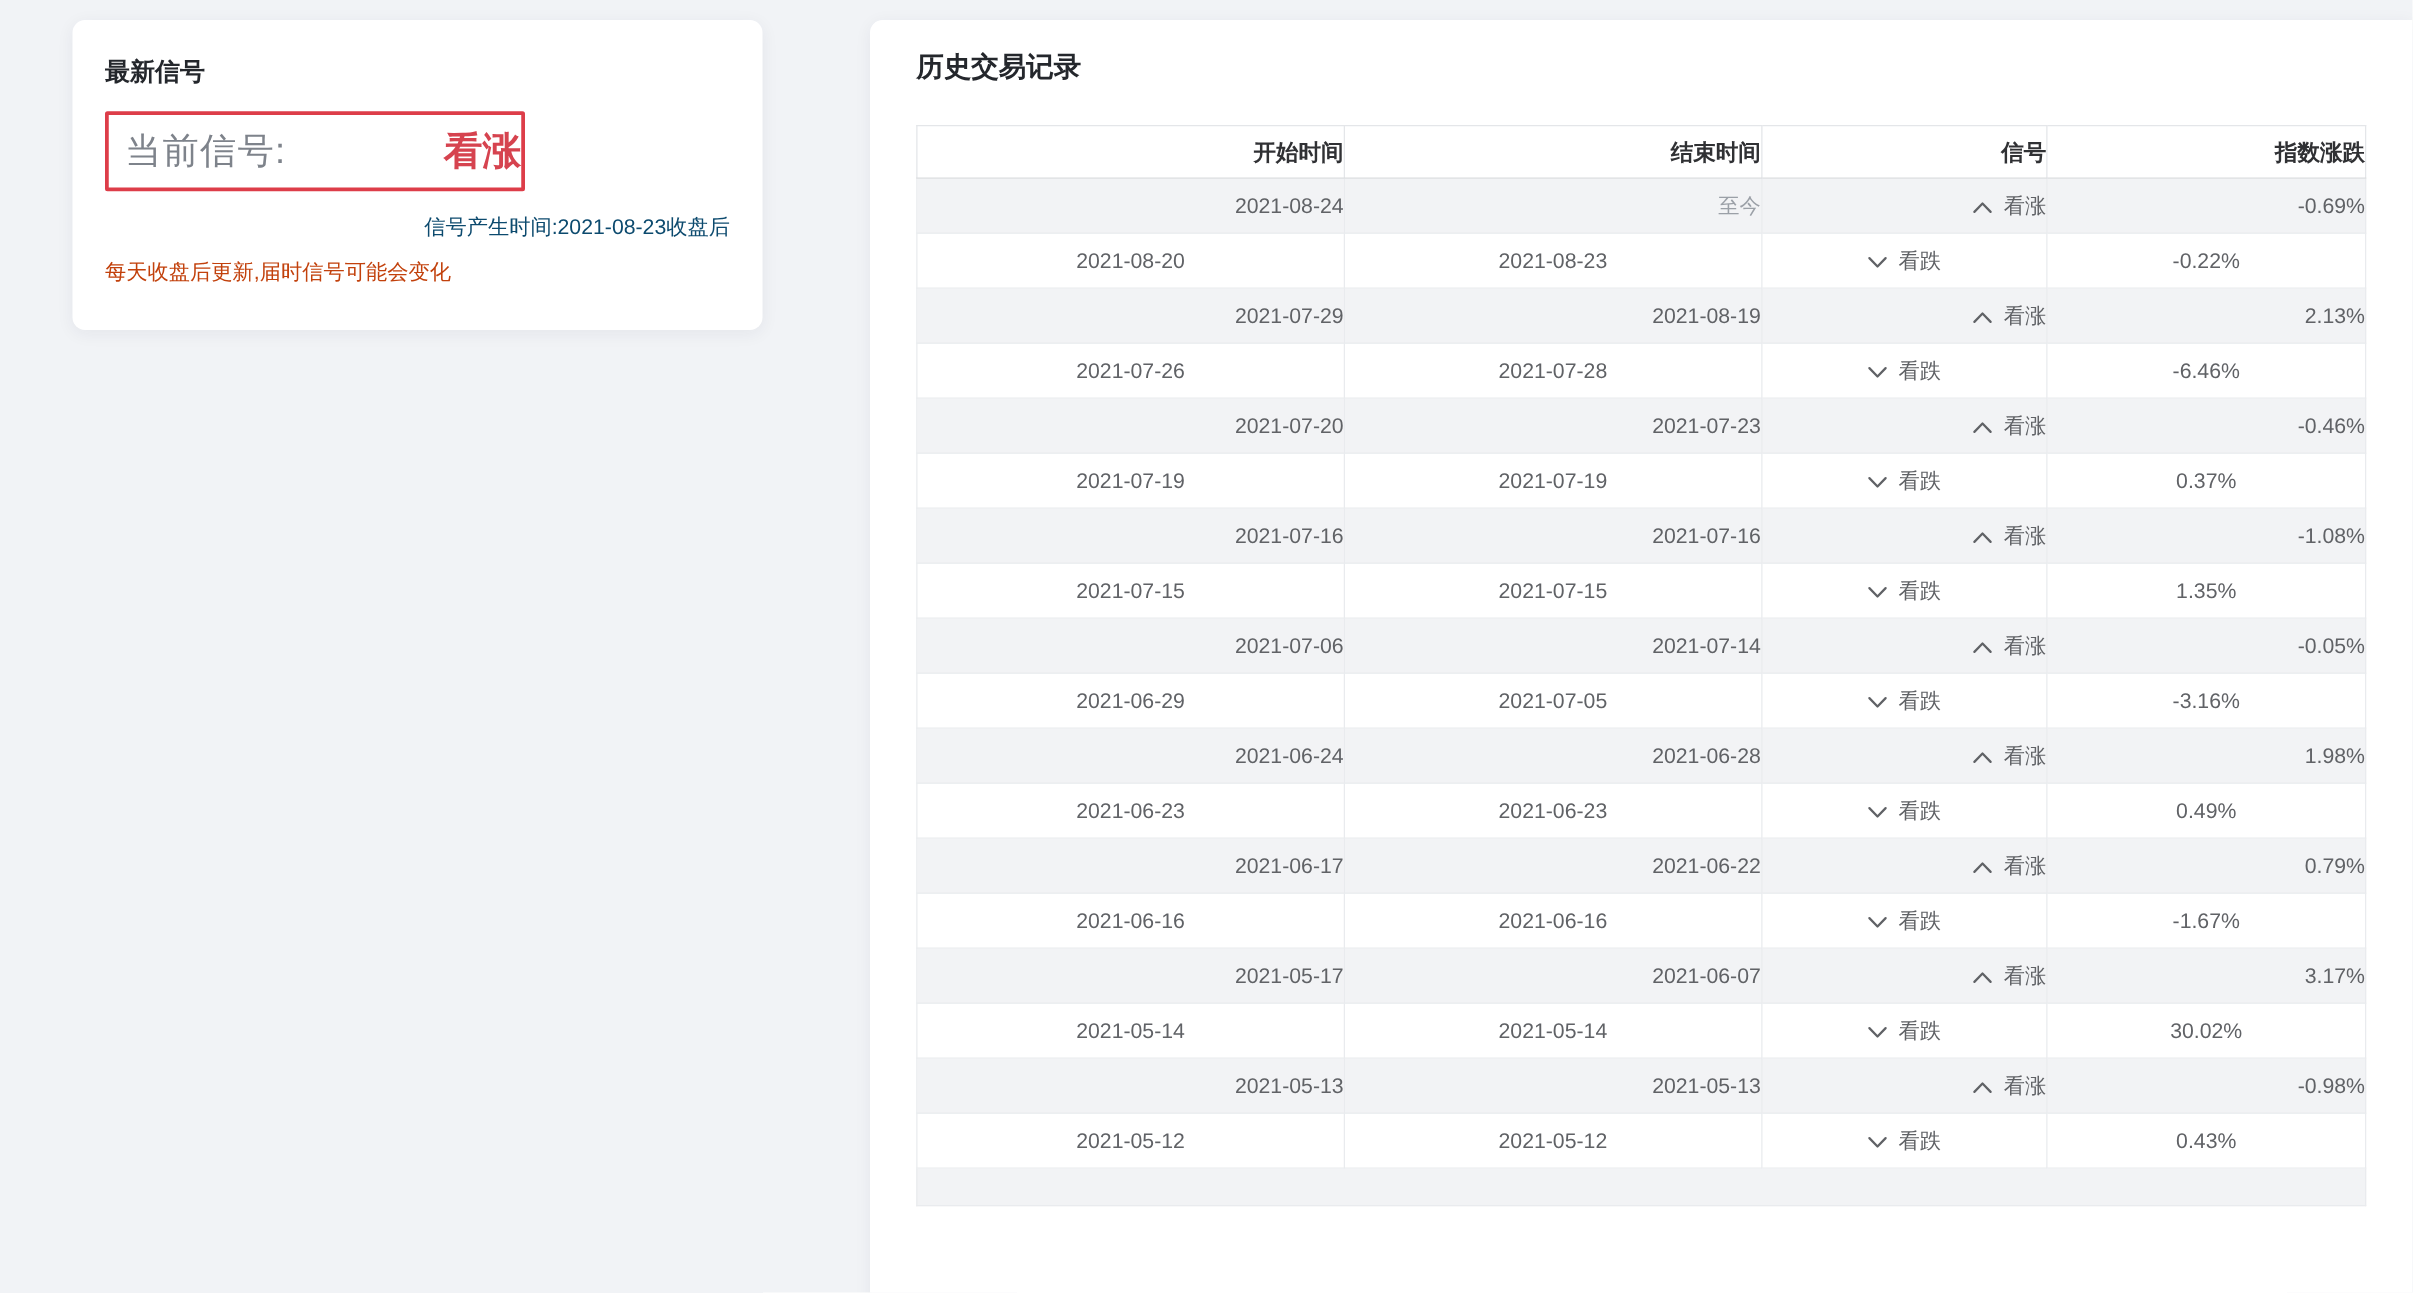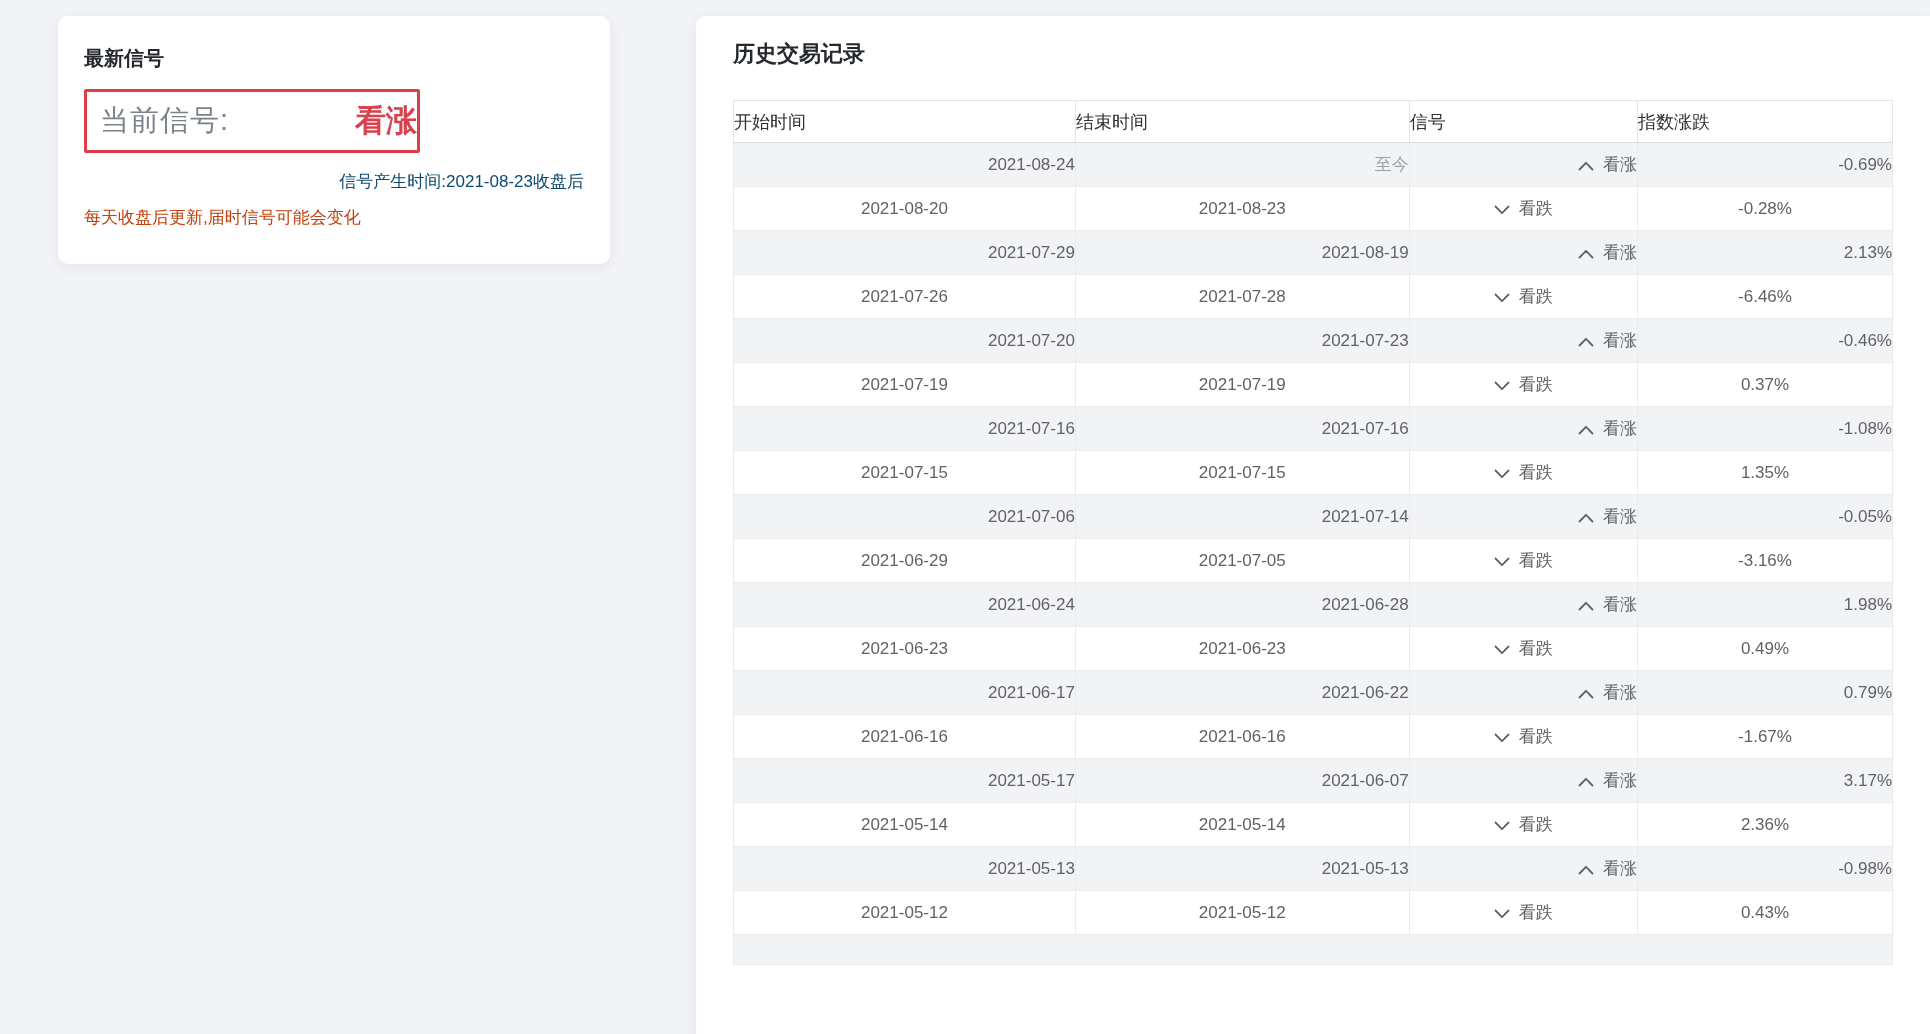--- a/index.html
+++ b/index.html
@@ -39,22 +39,22 @@
   .panel-title { font-size:22px; font-weight:bold; color:#24272c; line-height:28px; margin-bottom:32px; }
 
   table.history { width:1160px; border-collapse:collapse; table-layout:fixed; }
   col.c-start  { width:29.5%; }
   col.c-end    { width:28.8%; }
   col.c-signal { width:19.7%; }
   col.c-change { width:22%; }
 
   table.history th {
     height:42px; background:#fff;
-    font-size:18px; font-weight:normal; color:#303134;
-    text-align:left; vertical-align:middle;
+    font-size:18px; font-weight:bold; color:#303134;
+    text-align:right; vertical-align:middle;
     border:1px solid #e4e6e9; border-bottom:1px solid #d9dbde;
   }
   table.history td {
     height:44px; text-align:center; vertical-align:middle;
     font-size:17px; color:#606266;
     border:1px solid #e9ebee; background:#fff;
   }
   table.history tr.odd td { background:#f2f3f5;text-align:right; }
 
   td.end-cell.ongoing { color:#9ba0a7; }
@@ -112,21 +112,21 @@
               <polyline points="1.5,8.5 8,1.8 14.5,8.5" fill="none" stroke="currentColor" stroke-width="1.8" stroke-linecap="round" stroke-linejoin="round"></polyline>
             </svg><span>看涨</span></td>
           <td class="change-cell chg-down">-0.69%</td>
         </tr>
         <tr>
           <td class="start-cell">2021-08-20</td>
           <td class="end-cell">2021-08-23</td>
           <td class="signal-cell sig-down"><svg class="caret" width="16" height="10" viewBox="0 0 16 10">
               <polyline points="1.5,1.5 8,8.2 14.5,1.5" fill="none" stroke="currentColor" stroke-width="1.8" stroke-linecap="round" stroke-linejoin="round"></polyline>
             </svg><span>看跌</span></td>
-          <td class="change-cell chg-down">-0.28%</td>
+          <td class="change-cell chg-down">-0.22%</td>
         </tr>
         <tr class="odd">
           <td class="start-cell">2021-07-29</td>
           <td class="end-cell">2021-08-19</td>
           <td class="signal-cell sig-up"><svg class="caret" width="16" height="10" viewBox="0 0 16 10">
               <polyline points="1.5,8.5 8,1.8 14.5,8.5" fill="none" stroke="currentColor" stroke-width="1.8" stroke-linecap="round" stroke-linejoin="round"></polyline>
             </svg><span>看涨</span></td>
           <td class="change-cell chg-up">2.13%</td>
         </tr>
         <tr>
@@ -224,21 +224,21 @@
               <polyline points="1.5,8.5 8,1.8 14.5,8.5" fill="none" stroke="currentColor" stroke-width="1.8" stroke-linecap="round" stroke-linejoin="round"></polyline>
             </svg><span>看涨</span></td>
           <td class="change-cell chg-up">3.17%</td>
         </tr>
         <tr>
           <td class="start-cell">2021-05-14</td>
           <td class="end-cell">2021-05-14</td>
           <td class="signal-cell sig-down"><svg class="caret" width="16" height="10" viewBox="0 0 16 10">
               <polyline points="1.5,1.5 8,8.2 14.5,1.5" fill="none" stroke="currentColor" stroke-width="1.8" stroke-linecap="round" stroke-linejoin="round"></polyline>
             </svg><span>看跌</span></td>
-          <td class="change-cell chg-up">2.36%</td>
+          <td class="change-cell chg-up">30.02%</td>
         </tr>
         <tr class="odd">
           <td class="start-cell">2021-05-13</td>
           <td class="end-cell">2021-05-13</td>
           <td class="signal-cell sig-up"><svg class="caret" width="16" height="10" viewBox="0 0 16 10">
               <polyline points="1.5,8.5 8,1.8 14.5,8.5" fill="none" stroke="currentColor" stroke-width="1.8" stroke-linecap="round" stroke-linejoin="round"></polyline>
             </svg><span>看涨</span></td>
           <td class="change-cell chg-down">-0.98%</td>
         </tr>
         <tr>

